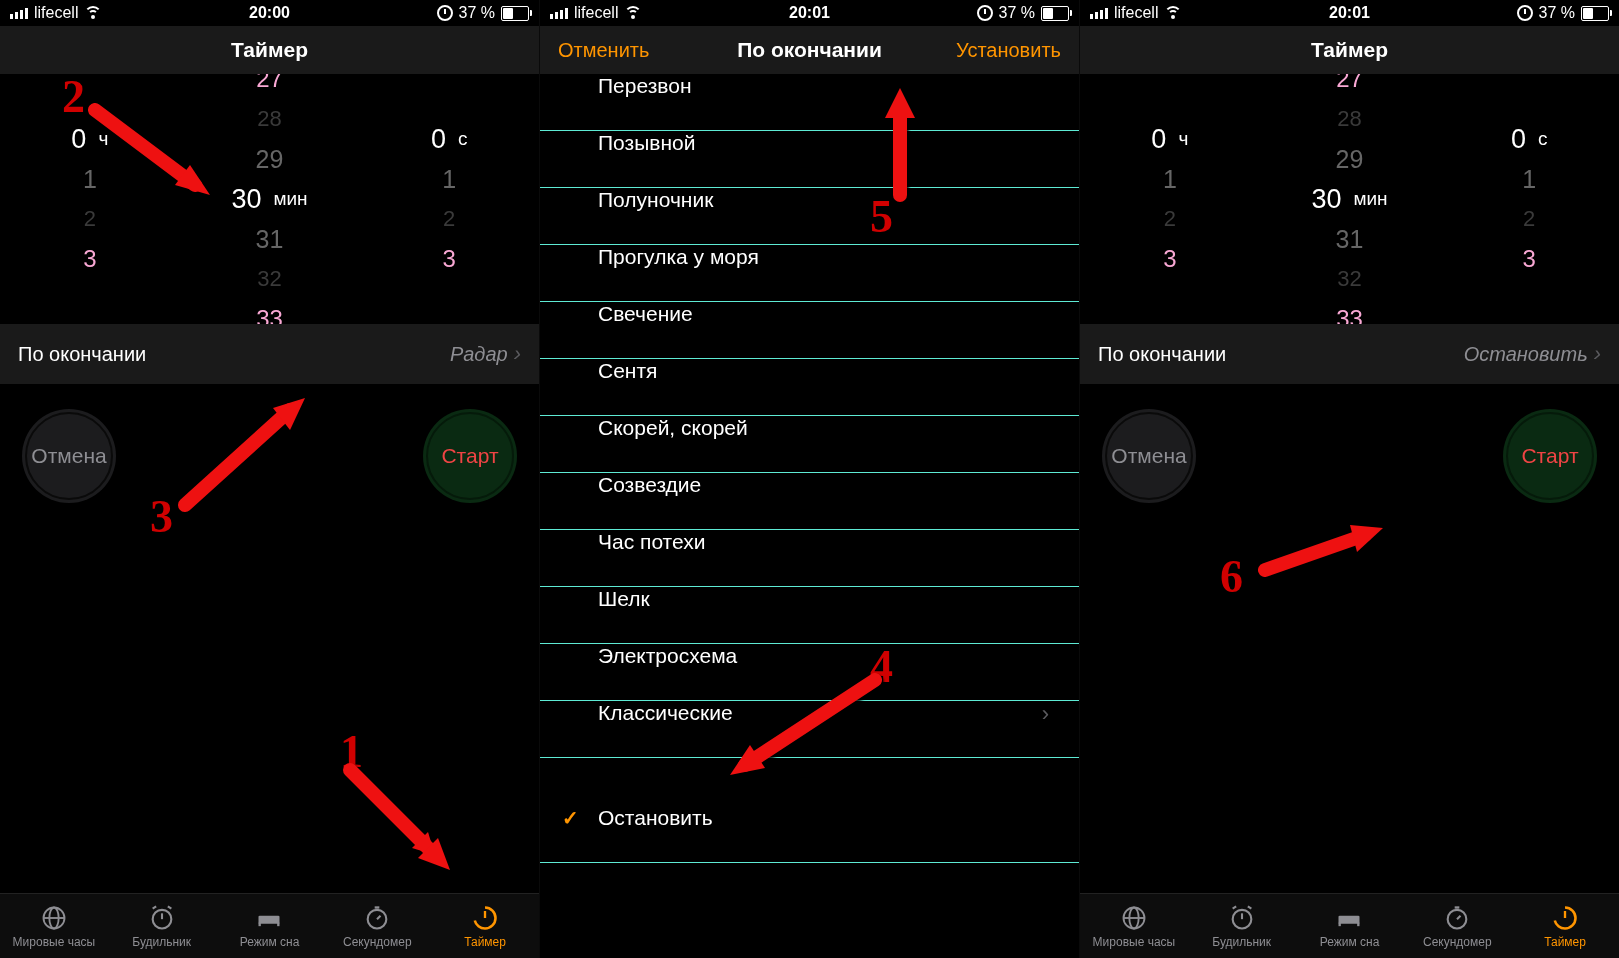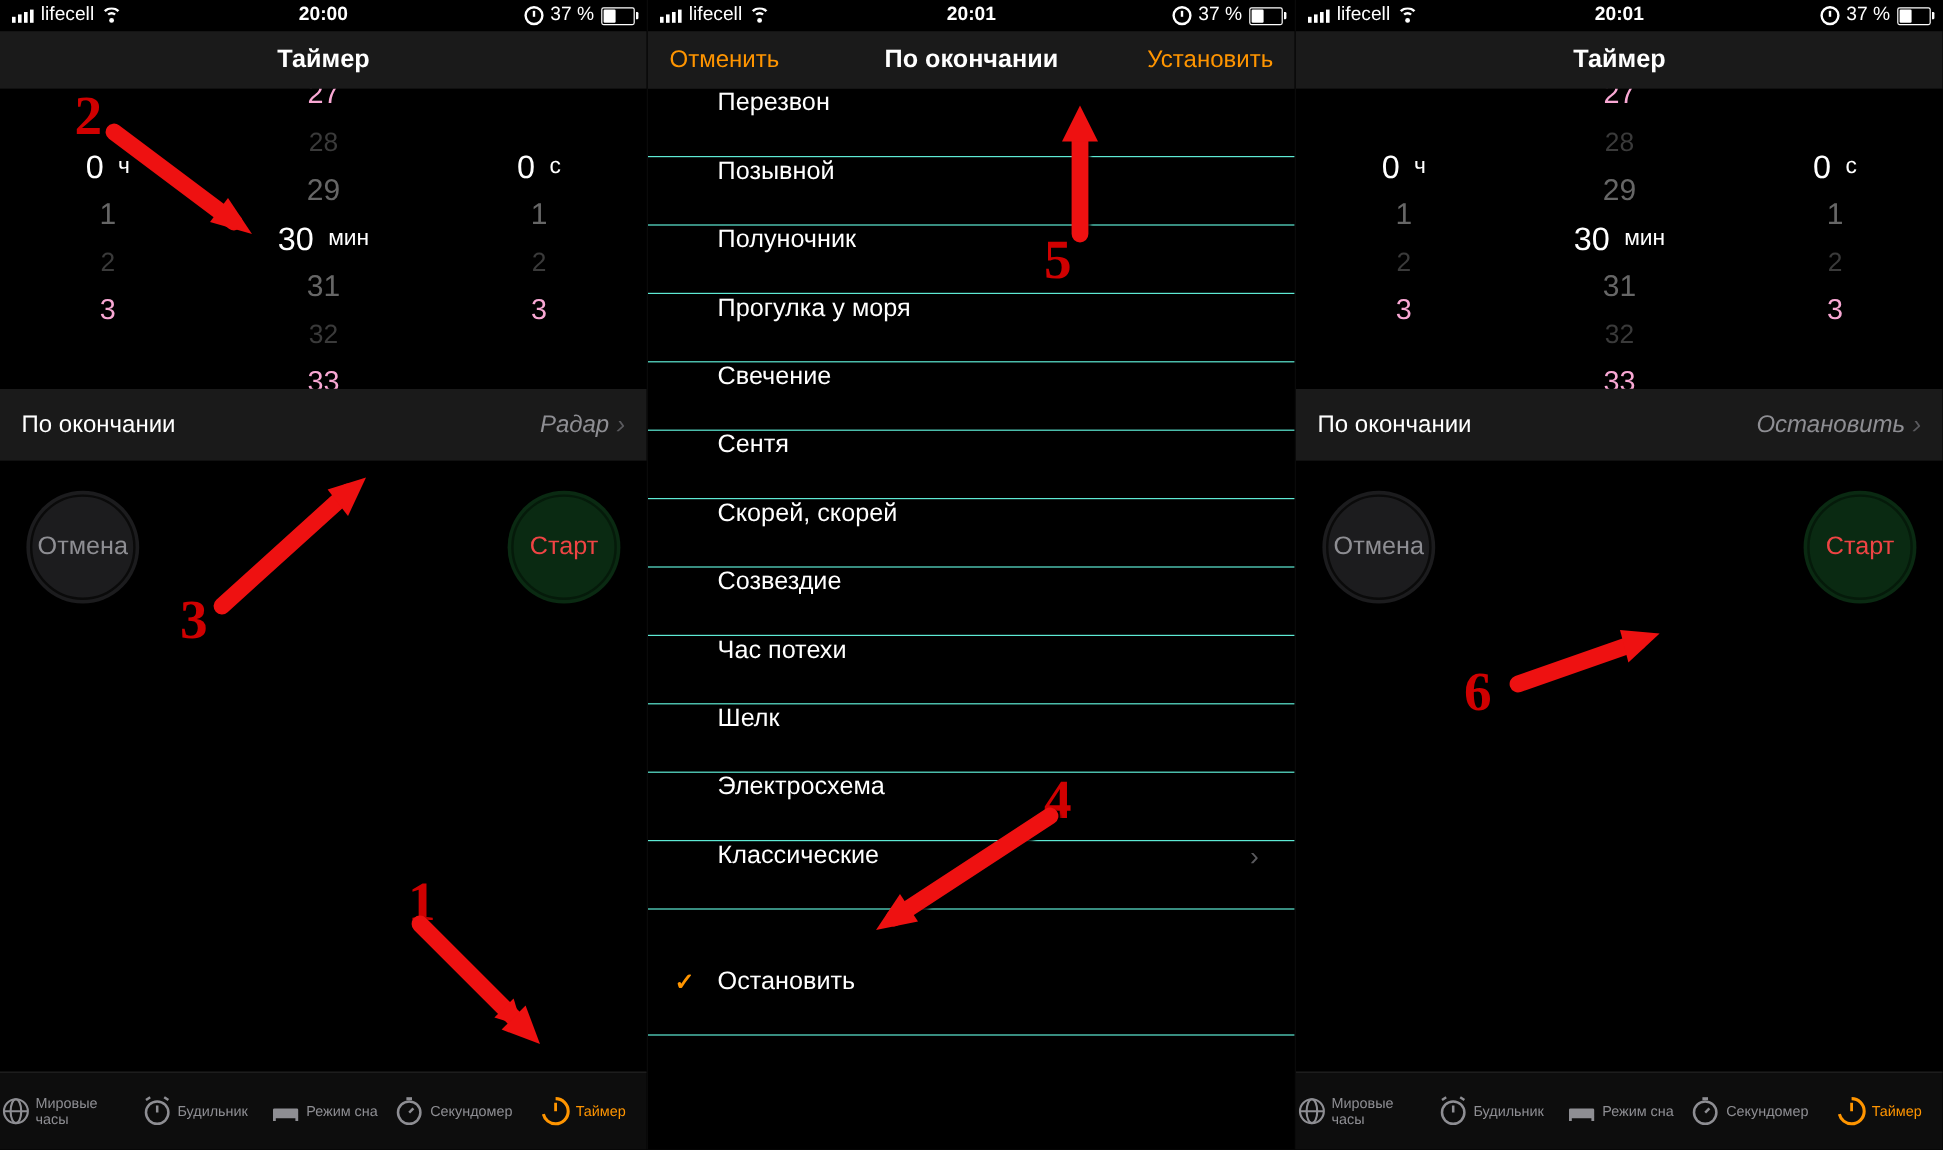--- a/index.html
+++ b/index.html
@@ -57,21 +57,21 @@
   .btn{width:94px;height:94px;border-radius:50%;display:flex;align-items:center;justify-content:center;font-size:21px;position:relative;}
   .btn::before{content:"";position:absolute;inset:3px;border-radius:50%;}
   .btn-cancel{background:#1c1c1e;color:#8e8e93;}
   .btn-cancel::before{border:2px solid #0a0a0a;}
   .btn-start{background:#0a2a12;color:#ef4444;}
   .btn-start::before{border:2px solid #051a0a;}
   .btn span{position:relative;z-index:1;}
 
   
   .tabbar{height:64px;background:#0d0d0d;display:flex;border-top:1px solid #222;}
-  .tab{flex:1;display:flex;flex-direction:row;align-items:center;justify-content:center;gap:3px;color:#8e8e93;font-size:12px;}
+  .tab{flex:1;display:flex;flex-direction:column;align-items:center;justify-content:center;gap:3px;color:#8e8e93;font-size:12px;}
   .tab.active{color:#ff9500;}
   .tab svg{width:28px;height:28px;}
 
   
   .list{flex:1;overflow:hidden;display:flex;flex-direction:column;background:#000;}
   .list-item{height:56px;display:flex;padding:0 30px 0 58px;font-size:21px;border-bottom:1px solid #5eead4;position:relative;}
   .list-item .chev{margin-left:auto;}
   .list-sep{height:48px;background:#000;}
   .list-item.checked::before{content:"✓";position:absolute;left:22px;color:#ff9500;font-size:20px;font-weight:600;}
 

